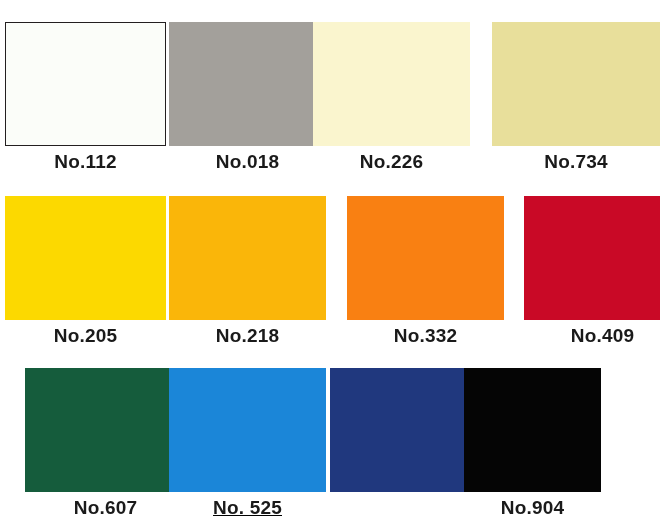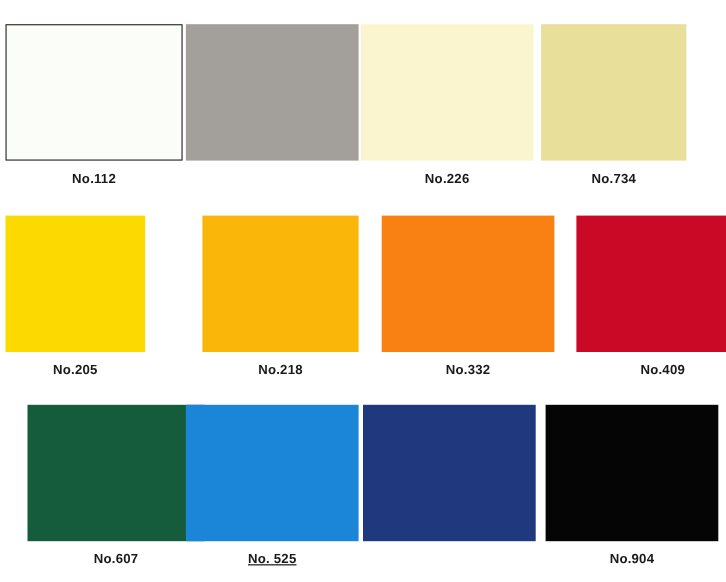--- a/index.html
+++ b/index.html
@@ -32,58 +32,59 @@
     width: 100%;
     height: 124px;
     box-sizing: border-box;
   }
   .swatch-chip.bordered {
     border: 1.5px solid #231f20;
   }
   .swatch-label {
     width: 100%;
     text-align: center;
-    font-size: 12px;
+    font-size: 19px;
     font-weight: bold;
     color: #1a1a1a;
     letter-spacing: 0.2px;
     margin-top: 8px;
     line-height: 16px;
     white-space: nowrap;
   }
 </style>
 </head>
 <body>
 
 <div class="palette">
 
   <div class="swatch-row" style="top:22px;">
     <div class="swatch-cell" style="left:5px; width:161px;">
       <div class="swatch-chip bordered" style="background:#FBFDF9;"></div>
       <div class="swatch-label">No.112</div>
     </div>
     <div class="swatch-cell" style="left:169px; width:157px;">
       <div class="swatch-chip" style="background:#A3A09B;"></div>
+      <div class="swatch-label">No.018</div>
     </div>
-    <div class="swatch-cell" style="left:328px; width:157px;">
+    <div class="swatch-cell" style="left:313px; width:157px;">
       <div class="swatch-chip" style="background:#FAF5CE;"></div>
       <div class="swatch-label">No.226</div>
     </div>
-    <div class="swatch-cell" style="left:492px; width:132px;">
+    <div class="swatch-cell" style="left:492px; width:168px;">
       <div class="swatch-chip" style="background:#E8DF9B;"></div>
       <div class="swatch-label">No.734</div>
     </div>
   </div>
 
   <div class="swatch-row" style="top:196px;">
-    <div class="swatch-cell" style="left:5px; width:127px;">
+    <div class="swatch-cell" style="left:5px; width:161px;">
       <div class="swatch-chip" style="background:#FCD900;"></div>
       <div class="swatch-label">No.205</div>
     </div>
-    <div class="swatch-cell" style="left:184px; width:142px;">
+    <div class="swatch-cell" style="left:169px; width:157px;">
       <div class="swatch-chip" style="background:#FAB609;"></div>
       <div class="swatch-label">No.218</div>
     </div>
     <div class="swatch-cell" style="left:330px; width:157px;padding-left:17px;">
       <div class="swatch-chip" style="background:#F98012;"></div>
       <div class="swatch-label">No.332</div>
     </div>
     <div class="swatch-cell" style="left:492px; width:157px;margin-left:32px;">
       <div class="swatch-chip" style="background:#C90926;"></div>
       <div class="swatch-label">No.409</div>
@@ -95,19 +96,19 @@
       <div class="swatch-chip" style="background:#155C3C;"></div>
       <div class="swatch-label">No.607</div>
     </div>
     <div class="swatch-cell" style="left:169px; width:157px;text-decoration:underline;">
       <div class="swatch-chip" style="background:#1B86D8;"></div>
       <div class="swatch-label">No. 525</div>
     </div>
     <div class="swatch-cell" style="left:330px; width:157px;">
       <div class="swatch-chip" style="background:#20387E;"></div>
     </div>
-    <div class="swatch-cell" style="left:496px; width:157px;">
+    <div class="swatch-cell" style="left:464px; width:137px;">
       <div class="swatch-chip" style="background:#050505;"></div>
       <div class="swatch-label">No.904</div>
     </div>
   </div>
 
 </div>
 
 </body></html>

